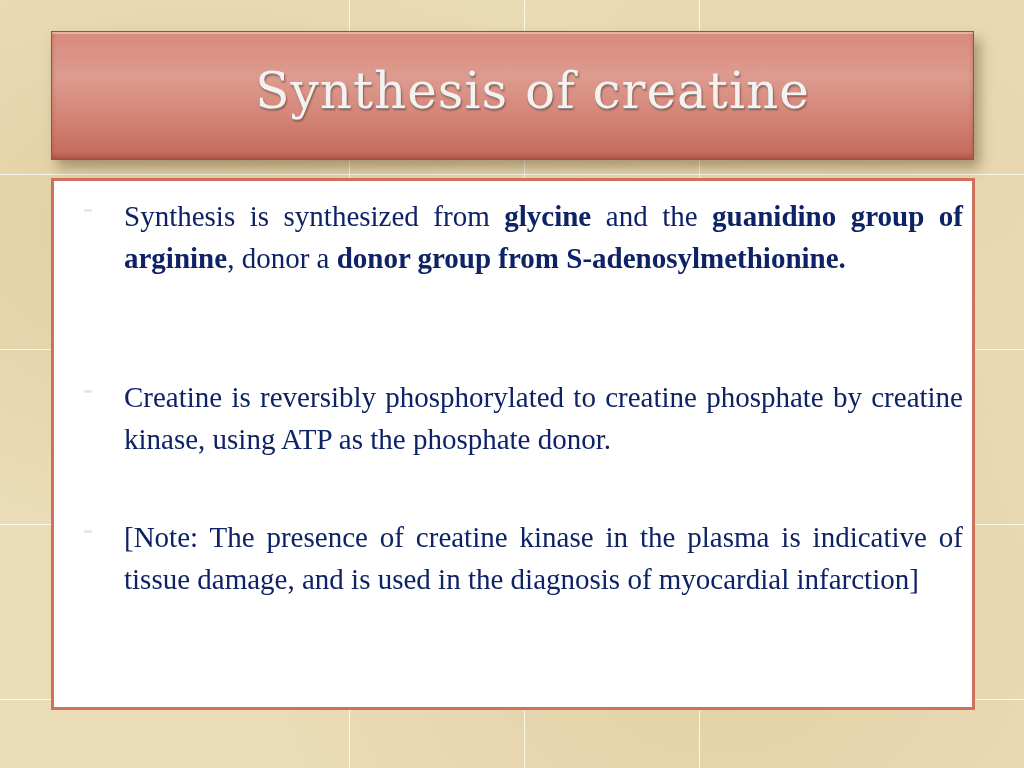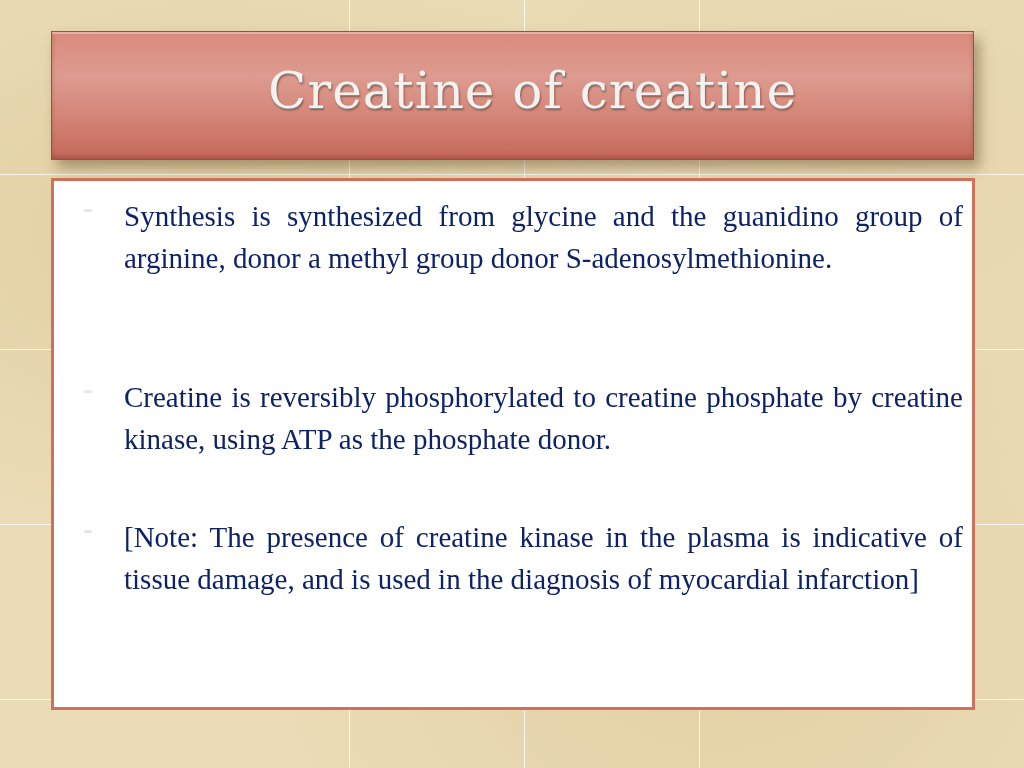--- a/index.html
+++ b/index.html
@@ -40,43 +40,43 @@
     font-size:29px; line-height:42px; color:#0e2266;
     text-align:justify;
   }
   .bullet-mark {
     position:absolute; left:-40px; top:14px; width:8px; height:3px;
     background:#e6e6e6; border-radius:2px;
   }
   .b1 { top:14px; }
   .b2 { top:195px; }
   .b3 { top:335px; }
-  strong { font-weight:normal; }
+  strong { font-weight:bold; }
 </style>
 </head>
 <body>
 
 <div class="tile-grid">
   <div class="vline" style="left:349px"></div>
   <div class="vline" style="left:524px"></div>
   <div class="vline" style="left:699px"></div>
   <div class="hline" style="top:174px"></div>
   <div class="hline" style="top:349px"></div>
   <div class="hline" style="top:524px"></div>
   <div class="hline" style="top:699px"></div>
 </div>
 
 <div class="title-bar">
-  <div class="title-text">Creatine of creatine</div>
+  <div class="title-text">Synthesis of creatine</div>
 </div>
 
 <div class="content-box">
   <div class="bullet b1">
     <span class="bullet-mark"></span>
-    <span> Synthesis is synthesized from </span><strong>glycine</strong><span> and the </span><strong>guanidino group of arginine</strong><span>, donor a </span><strong>methyl group donor S-adenosylmethionine.</strong>
+    <span> Synthesis is synthesized from </span><strong>glycine</strong><span> and the </span><strong>guanidino group of arginine</strong><span>, donor a </span><strong>donor group from S-adenosylmethionine.</strong>
   </div>
 
   <div class="bullet b3">
     <span class="bullet-mark"></span>
     <span> [Note: The presence of creatine kinase in the plasma is indicative of tissue damage, and is used in the diagnosis of myocardial infarction]</span>
   </div>
 
   <div class="bullet b2">
     <span class="bullet-mark"></span>
     <span> Creatine is reversibly phosphorylated to creatine phosphate by creatine kinase, using ATP as the phosphate donor.</span>

